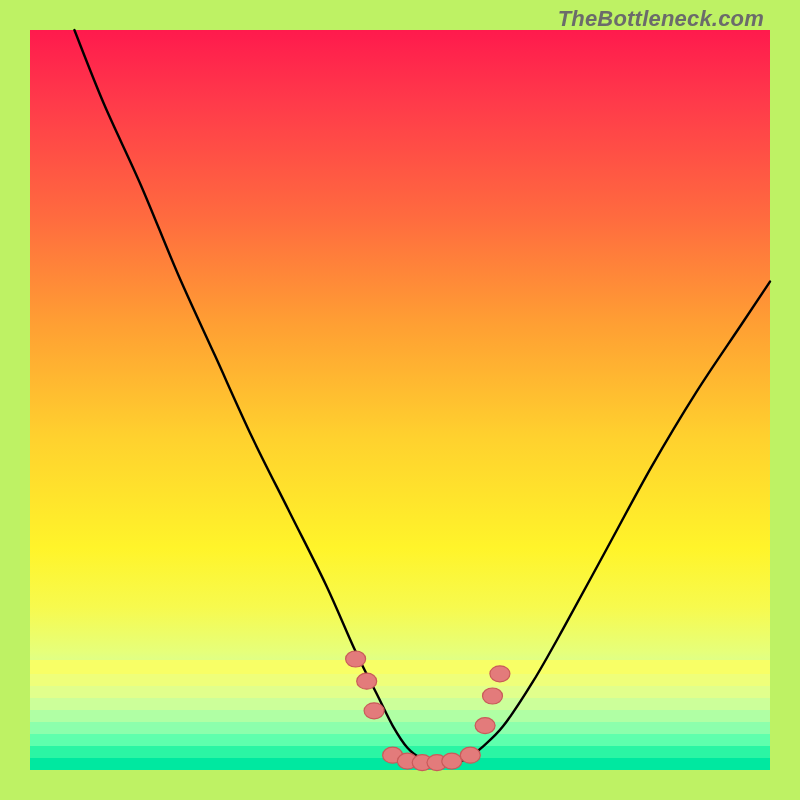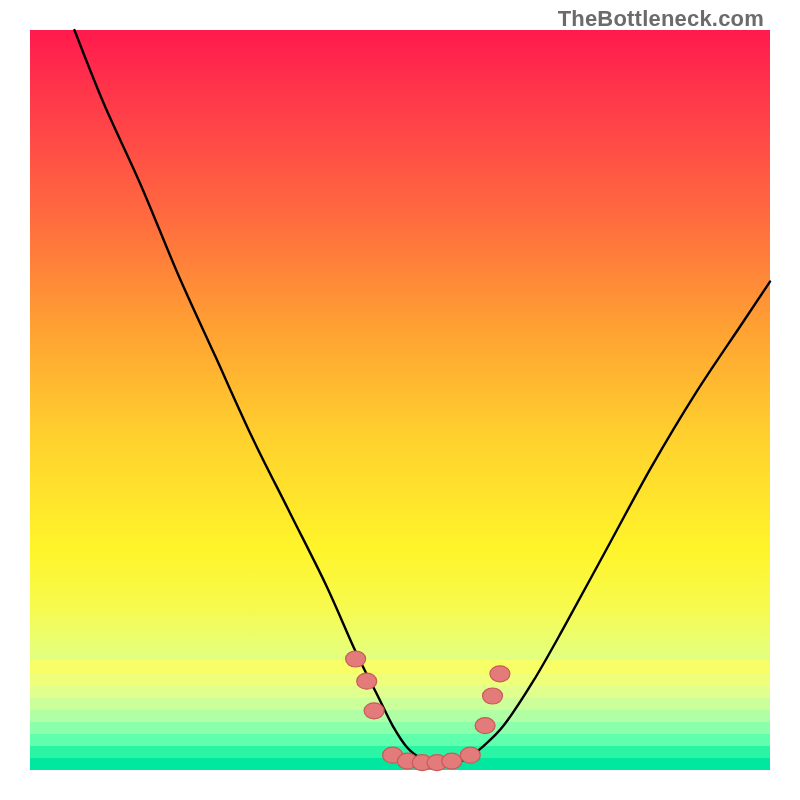--- a/index.html
+++ b/index.html
@@ -8,21 +8,22 @@
     width: 800px;
     height: 800px;
     overflow: hidden;
     background: #000;
     font-family: Arial, Helvetica, sans-serif;
   }
   .frame {
     position: relative;
     width: 800px;
     height: 800px;
-    background: #ffffff;
+    background: #bef264;
+    font-style: italic;
   }
   .plot-area {
     position: absolute;
     left: 30px;
     top: 30px;
     width: 740px;
     height: 740px;
     background: linear-gradient(
       to bottom,
       #ff1a4d 0%,

